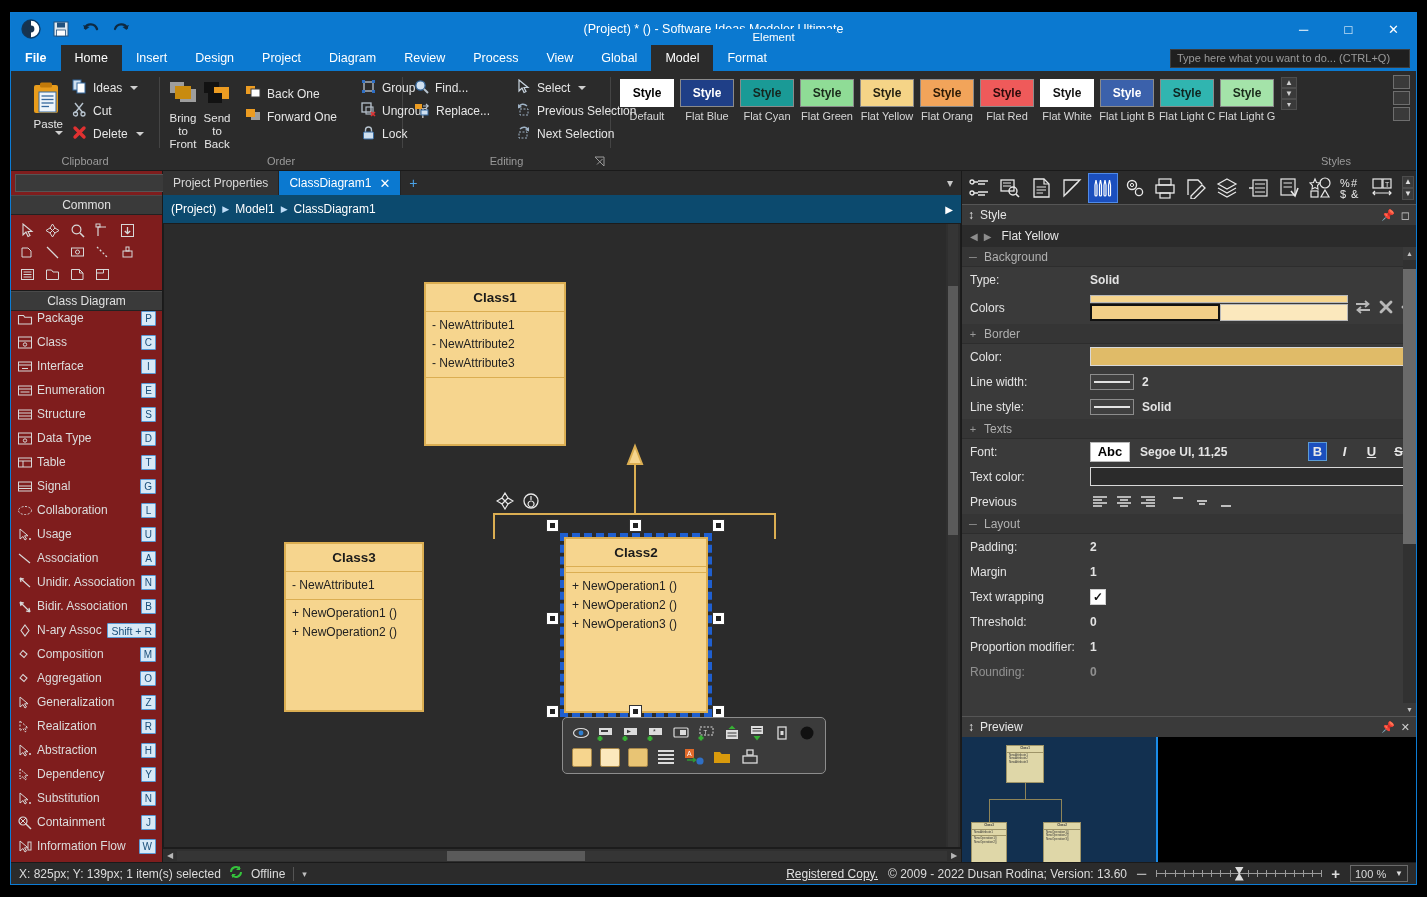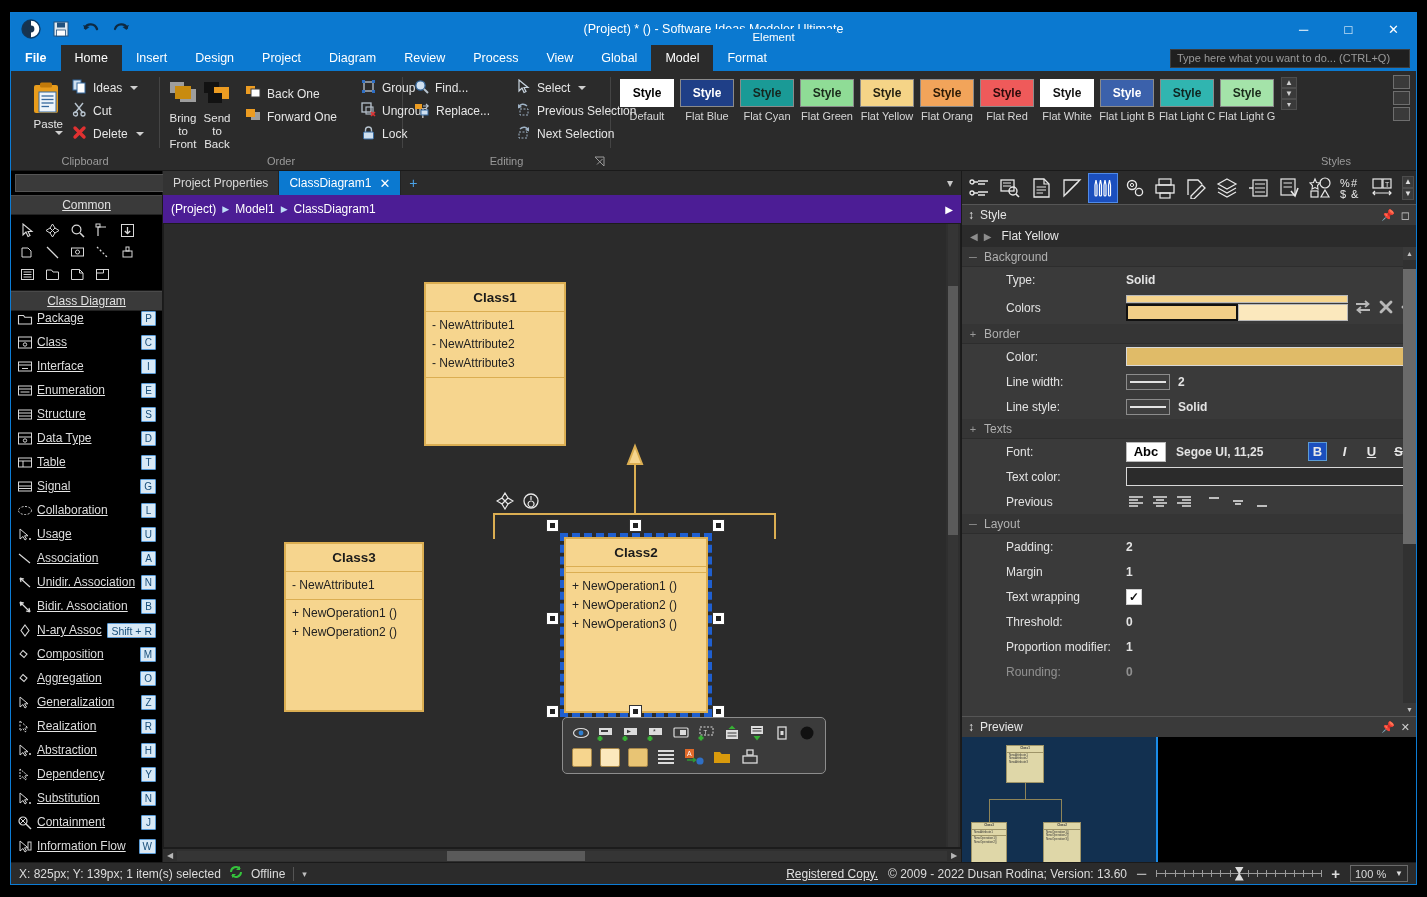--- a/index.html
+++ b/index.html
@@ -81,21 +81,21 @@
   .galscroll div { flex:1; background:#3a3a3a; border:1px solid #4d4d4d; display:flex; align-items:center; justify-content:center; font-size:8px; color:#cfcfcf; }
   .diaglauncher { position:absolute; right:4px; bottom:2px; width:12px; height:12px; color:#9a9a9a; font-size:10px; cursor:pointer; }
 
   .ribbon-right-icons { margin-left:auto; display:flex; flex-direction:column; gap:2px; padding:4px 6px 0 2px; }
   .rri { width:17px; height:14px; border:1px solid #6e6e6e; background:#3a3a3a; cursor:pointer; }
 
   
   .body { flex:1; display:flex; min-height:0; }
 
   
-  .toolbox { width:152px; background:#000000; border-right:1px solid #1a1a1a; display:flex; flex-direction:column; min-height:0;text-decoration:underline; }
+  .toolbox { width:152px; background:#7f1d1d; border-right:1px solid #1a1a1a; display:flex; flex-direction:column; min-height:0; }
   .tb-search { height:24px; display:flex; align-items:center; padding:3px 2px 3px 4px; }
   .tb-search input { flex:1; height:18px; background:#3a3a3a; border:1px solid #555; color:#ddd; font-size:11px; padding:0 4px; font-family:inherit; }
   .tb-search .mag { width:22px; display:flex; align-items:center; justify-content:center; cursor:pointer; }
   .tb-head { height:20px; background:#3a3a3a; border-top:1px solid #4a4a4a; border-bottom:1px solid #222; display:flex; align-items:center; justify-content:center; font-size:12px; color:#e0e0e0; cursor:pointer; }
   .tb-grid { padding:5px 4px; display:flex; flex-wrap:wrap; gap:1px; border-bottom:1px solid #1a1a1a;}
   .tb-gi { width:24px; height:21px; display:flex; align-items:center; justify-content:center; cursor:pointer; }
   .tb-list { flex:1; overflow:hidden; }
   .tb-item { height:24px; display:flex; align-items:flex-start; padding-left:6px; cursor:pointer; font-size:12px; color:#dcdcdc; position:relative; }
   .tb-item .ic { width:20px; display:flex; align-items:center; }
   .tb-item .nm { flex:1; white-space:nowrap; overflow:hidden; }
@@ -103,21 +103,21 @@
   .kbd.wide { min-width:auto; font-size:10.5px; }
 
   
   .center { flex:1; display:flex; flex-direction:column; min-width:0; background:#2b2b2b; }
   .doctabs { height:24px; background:#2b2b2b; display:flex; align-items:stretch; border-bottom:0; }
   .dtab { display:flex; align-items:center; padding:0 10px; font-size:12px; color:#d8d8d8; background:#333; cursor:pointer; border-right:1px solid #222;}
   .dtab.active { background:#0b79d0; color:#fff; }
   .dtab .x { margin-left:8px; font-size:13px; color:#fff; }
   .dtab-add { display:flex; align-items:center; padding:0 8px; color:#4aa3e8; font-size:14px; cursor:pointer; }
   .doctabs-right { margin-left:auto; display:flex; align-items:center; padding-right:8px; color:#c8c8c8; cursor:pointer; }
-  .breadcrumb { height:28px; background:#4c1d95; display:flex; align-items:center; padding:12px 8px; font-size:12px; color:#fff; gap:6px; }
+  .breadcrumb { height:28px; background:#0c4a6e; display:flex; align-items:center; padding:12px 8px; font-size:12px; color:#fff; gap:6px; }
   .bc-sep { color:#bddcf7; font-size:9px; }
   .bc-right { margin-left:auto; color:#fff; font-size:10px; }
 
   .canvaswrap { flex:1; position:relative; background:#2b2b2b; border:1px solid #1c1c1c; overflow:hidden; min-height:0; }
   .canvas { position:absolute; inset:0; }
 
   
   .uml { position:absolute; background:#f6d58e; border:2px solid #dbae52; display:flex; flex-direction:column; }
   .uml .hdr { text-align:center; font-weight:bold; font-size:13.5px; color:#1b1b1b; padding:6px 0 6px; border-bottom:1px solid #dbae52; }
   .uml .sec { border-bottom:1px solid #dbae52; padding:4px 6px; }
@@ -153,21 +153,21 @@
   .stylenav { height:22px; display:flex; align-items:center; gap:6px; padding:0 8px; background:#2b2b2b; font-size:12px; }
   .arrowbtn { cursor:pointer; color:#8d8d8d; font-size:10px; }
 
   .proplist { flex:1; overflow:hidden; position:relative; background:#3a3a3a; }
   .propscroll { position:absolute; right:0; top:0; bottom:0; width:13px; background:#2f2f2f; display:flex; flex-direction:column; }
   .ps-a { height:13px; display:flex; align-items:center; justify-content:center; font-size:7px; color:#c5c5c5; cursor:pointer; background:#3a3a3a; }
   .ps-t { flex:1; background:#313131; position:relative; }
   .ps-th { position:absolute; top:2%; height:62%; left:0; right:0; background:#6a6a6a; }
   .grouprow { height:20px; display:flex; align-items:center; gap:6px; padding-left:6px; font-size:12px; color:#b0b0b0; background:#353535; border-bottom:1px solid #2d2d2d; cursor:pointer; }
   .pmark { width:10px; text-align:center; color:#9a9a9a; font-size:11px; }
-  .prow { height:25px; display:flex; align-items:center; padding-left:8px; font-size:12px; color:#e3e3e3;margin-left:36px; }
+  .prow { height:25px; display:flex; align-items:center; padding-left:8px; font-size:12px; color:#e3e3e3; }
   .prow .k { width:120px; flex:0 0 120px; }
   .prow .v { flex:1; display:flex; align-items:center; gap:8px; font-weight:bold; }
   .colorbar { height:19px; border:1px solid #d8d8d8; }
   .linebox { width:44px; height:16px; background:#3f3f3f; border:1px solid #8c8c8c; display:flex; align-items:center; justify-content:center; }
   .linebox i { display:block; width:36px; height:2px; background:#e2e2e2; }
   .chk { width:16px; height:16px; background:#fff; border:1px solid #cfcfcf; display:flex; align-items:center; justify-content:center; color:#111; font-size:12px; cursor:pointer; }
   .fontchip { width:40px; height:20px; background:#fff; color:#000; font-weight:bold; font-size:13px; display:flex; align-items:center; justify-content:center; border:1px solid #b9b9b9; cursor:pointer; }
   .fmtbtn { width:19px; height:19px; display:flex; align-items:center; justify-content:center; font-size:13px; cursor:pointer; color:#e8e8e8; }
   .fmtbtn.on { background:#1b4fbe; border:1px solid #5b9bd5; }
   .alignbtn { width:20px; height:18px; display:flex; align-items:center; justify-content:center; cursor:pointer; }

